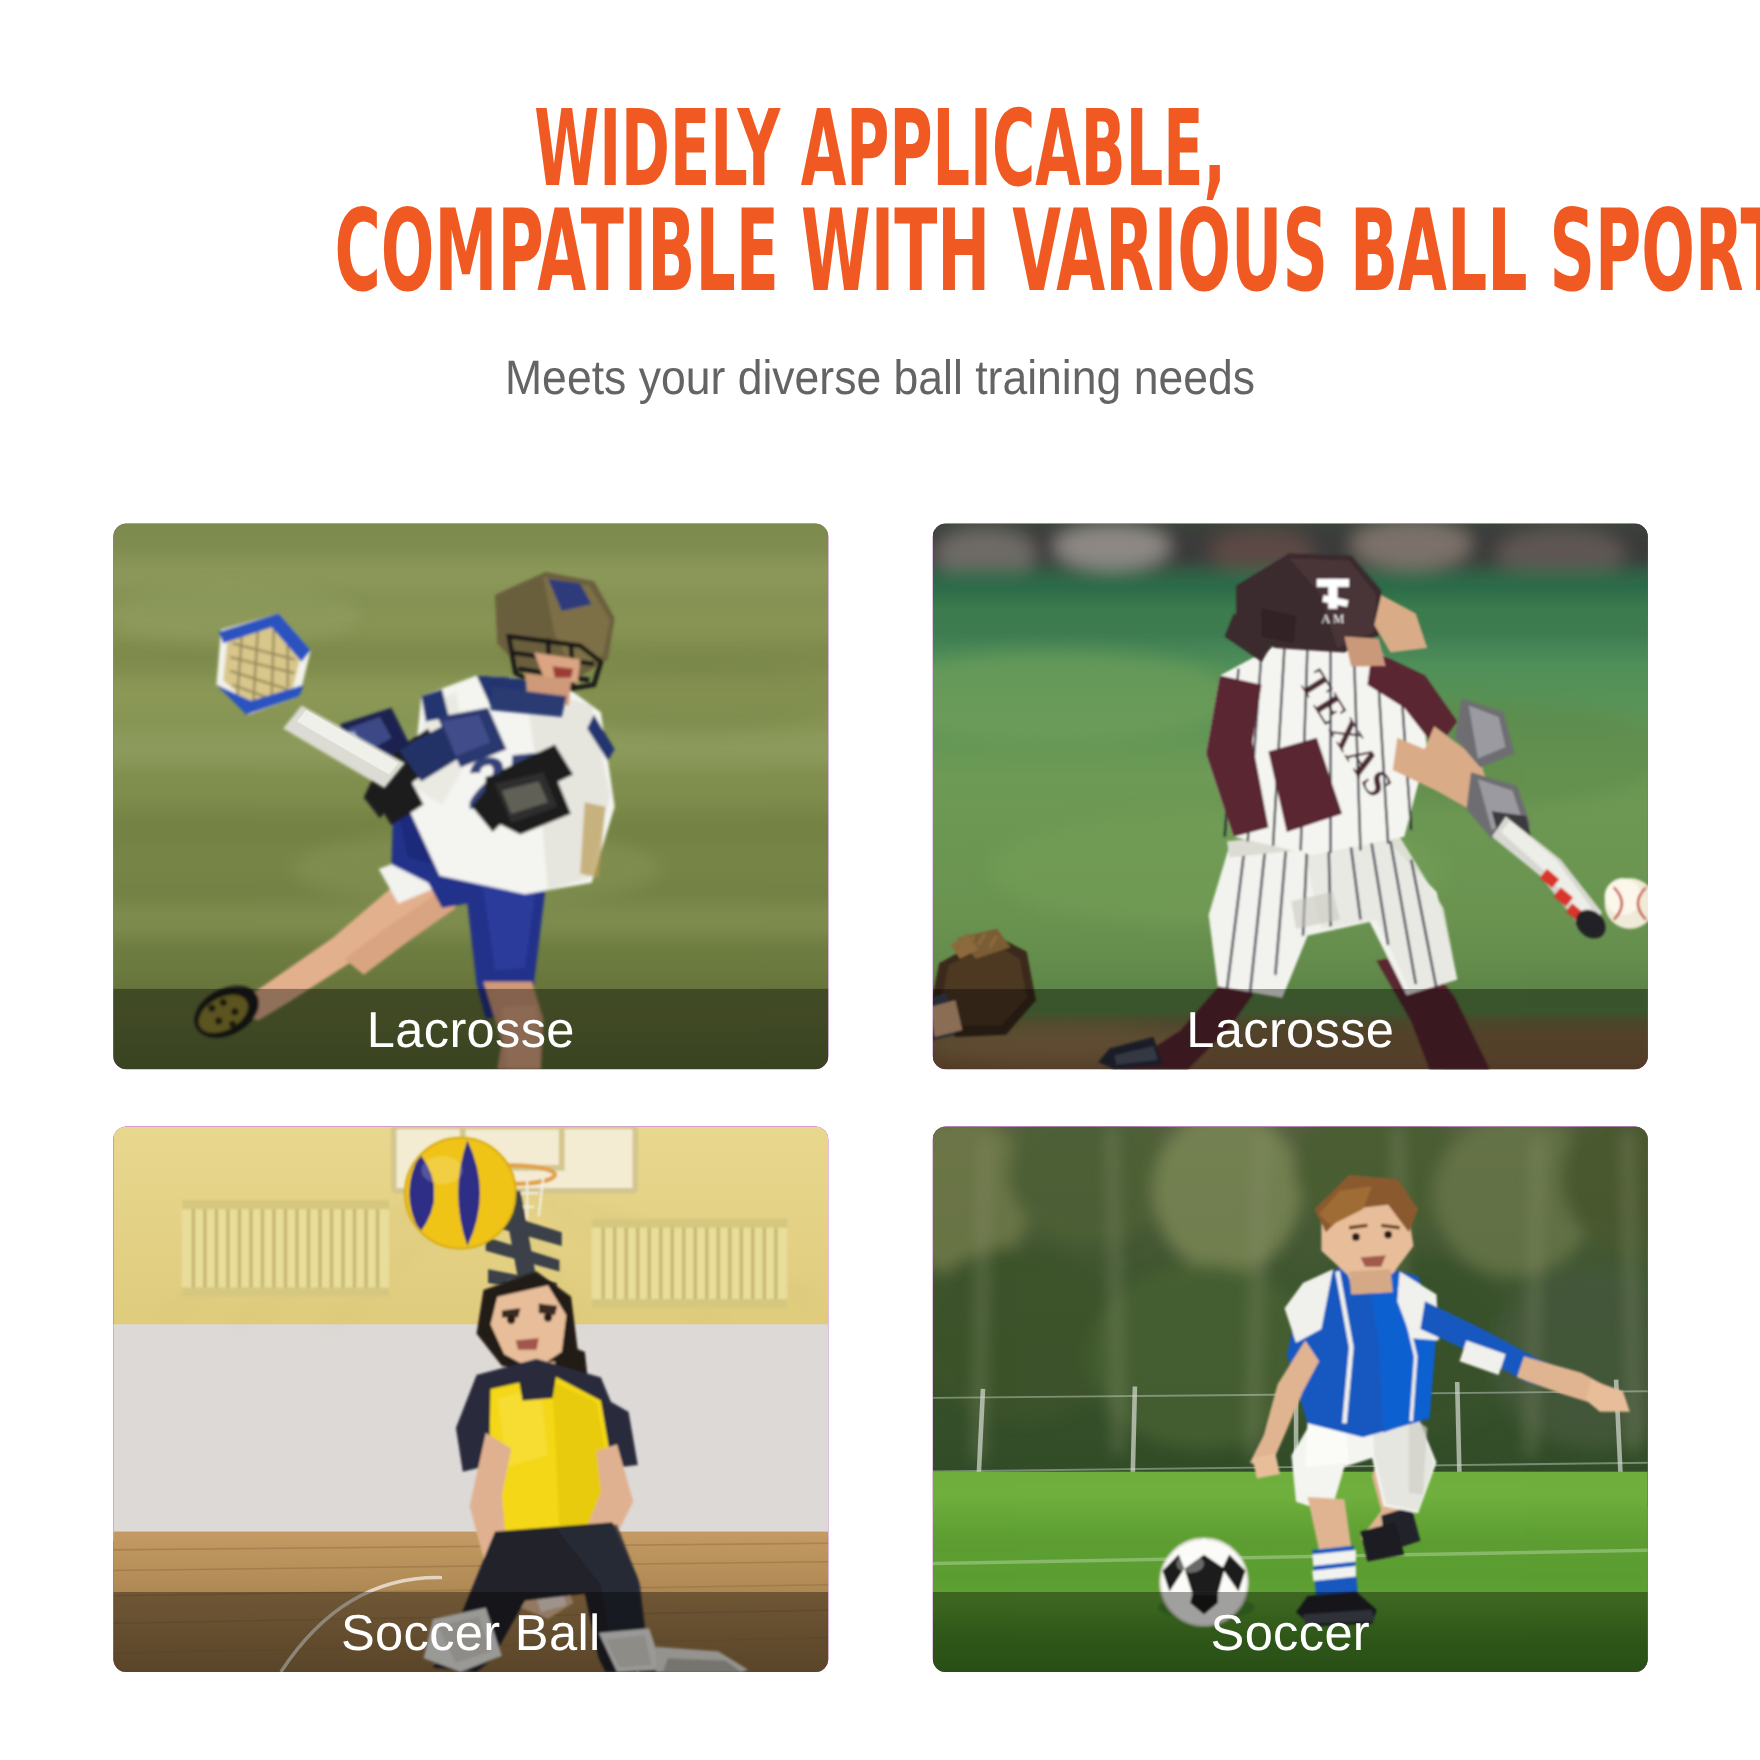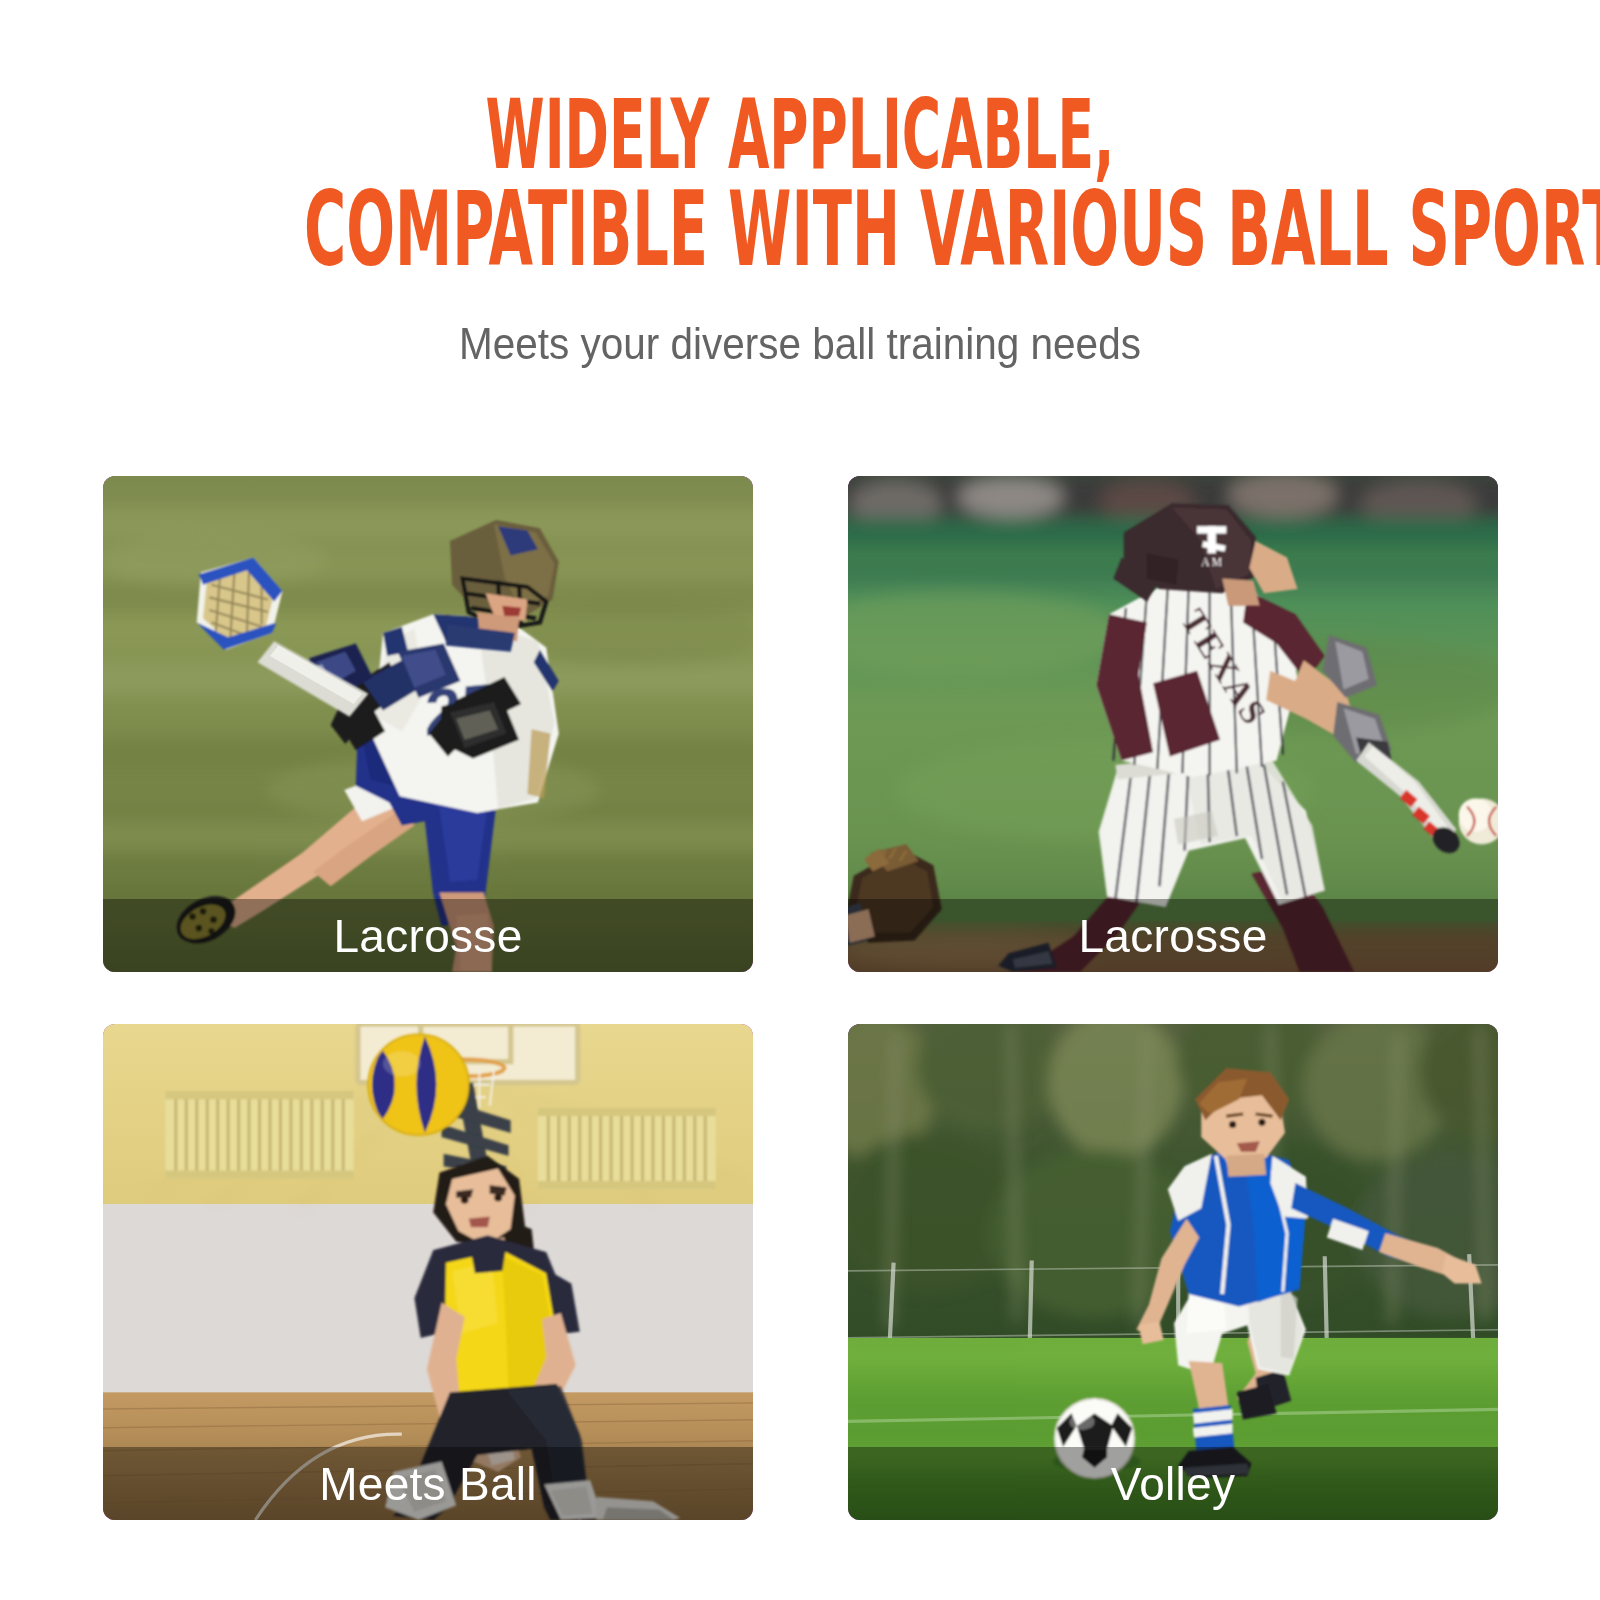--- a/index.html
+++ b/index.html
@@ -583,21 +583,21 @@
           <path d="M292 428 L338 418 L352 460 L316 474 L284 462 Z" fill="#f0efeb"></path>
           <path d="M296 434 L332 426 L342 456 L312 466 Z" fill="#dddbd4"></path>
           <path d="M436 440 L480 436 L492 472 L452 474 Z" fill="#f0efeb"></path>
           <path d="M442 446 L476 442 L482 468 L454 470 Z" fill="#dddbd4"></path>
 
           <path d="M486 452 L540 456 L566 472 L560 474 L486 474 Z" fill="#e8e6e0"></path>
           <path d="M496 462 L546 464 L560 474 L492 474 Z" fill="#b9b6ae"></path>
         </g>
       </svg>
       <div class="label-band">
-        <span class="label-text">Meets Ball</span>
+        <span class="label-text">Soccer Ball</span>
       </div>
     </div>
 
     <div class="card">
       <svg class="scene" viewBox="0 0 650 474" preserveAspectRatio="xMidYMid slice">
         <defs>
           <linearGradient id="scGrass" x1="0" y1="0" x2="0" y2="1">
             <stop offset="0%" stop-color="#6fae3c"></stop>
             <stop offset="30%" stop-color="#63a436"></stop>
             <stop offset="70%" stop-color="#55962e"></stop>
@@ -722,18 +722,18 @@
           <circle cx="250" cy="396" r="38" fill="none" stroke="#d6d6cc" stroke-width="2"></circle>
           <path d="M250 372 L268 384 L262 406 L240 406 L233 384 Z" fill="#1a1a1a"></path>
           <path d="M250 358 L266 366 L268 384 L250 372 L233 384 L234 366 Z" fill="#fbfbf7"></path>
           <path d="M228 372 L214 386 L220 404 L233 384 Z" fill="#1a1a1a"></path>
           <path d="M272 372 L286 386 L280 404 L266 384 Z" fill="#1a1a1a"></path>
           <path d="M238 414 L250 424 L262 414 L262 406 L240 406 Z" fill="#1a1a1a"></path>
           <ellipse cx="238" cy="380" rx="12" ry="8" fill="#ffffff" opacity="0.35"></ellipse>
         </g>
       </svg>
       <div class="label-band">
-        <span class="label-text">Volley</span>
+        <span class="label-text">Soccer</span>
       </div>
     </div>
 
   </div>
 </div>
 
 </body></html>

